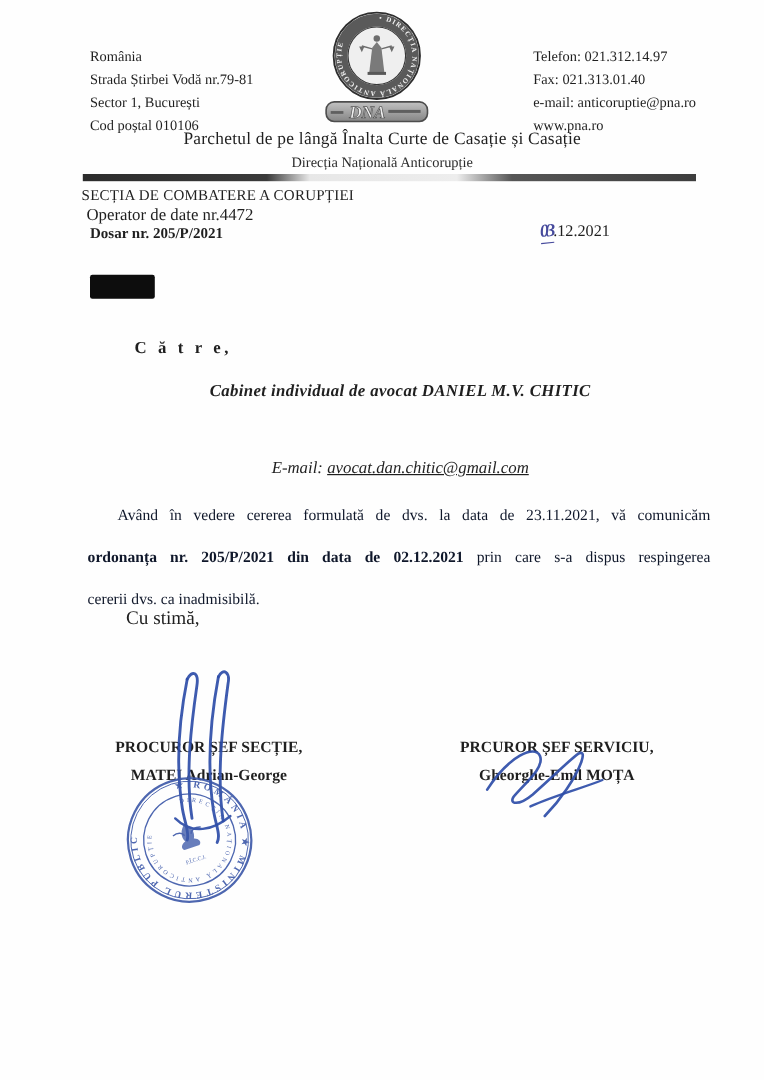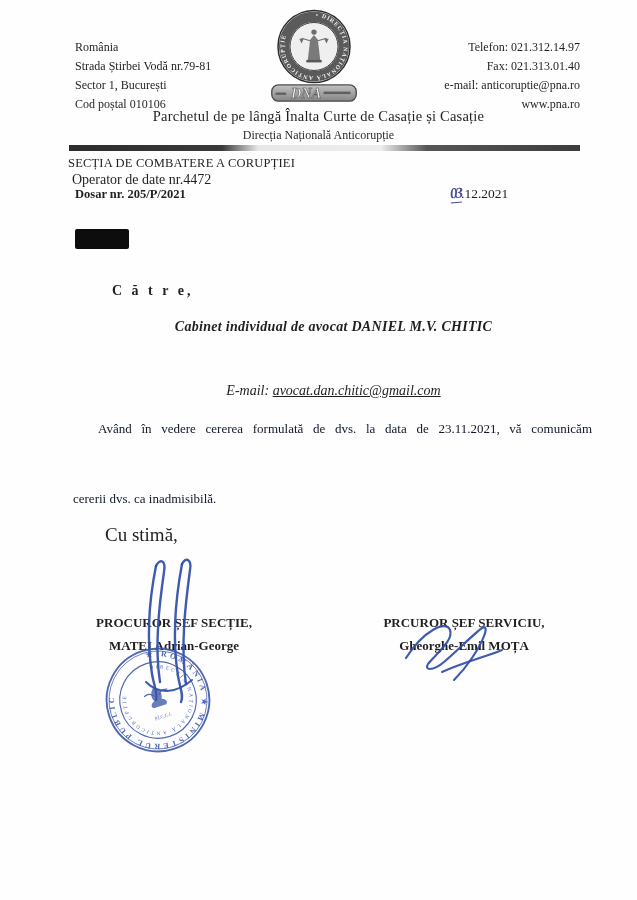--- a/index.html
+++ b/index.html
@@ -5,42 +5,42 @@
   html,body{margin:0;padding:0;background:#888;}
   .page{
     position:relative;width:637px;height:900px;background:#fefefe;
     margin:0 auto;overflow:hidden;
     font-family:"Liberation Serif","DejaVu Serif",serif;
     color:#1f1f1f;
   }
   .abs{position:absolute;}
   .small{font-size:12px;line-height:19px;}
   .addr{left:75px;top:38px;}
-  .contact{right:57px;top:38px;text-align:right;}
+  .contact{right:57px;top:38px;}
   .title{left:0;top:108px;width:100%;text-align:center;font-size:14.5px;letter-spacing:.2px;}
   .subtitle{left:0;top:128px;width:100%;text-align:center;font-size:12px;color:#2b2b2b;}
   .divider{left:69px;top:145px;width:511px;height:6px;
     background:linear-gradient(90deg,#2c2c2c 0%,#3a3a3a 30%,#e7e7e7 37%,#ededed 61%,#565656 70%,#3d3d3d 100%);}
   .sectia{left:68px;top:156px;font-size:12.5px;letter-spacing:.2px;}
   .operator{left:72px;top:172px;font-size:14px;}
   .dosar{left:75px;top:187px;font-size:12.5px;font-weight:bold;}
   .dateline{left:450px;top:185px;font-size:13.5px;}
   .hand-day{display:inline-block;font-style:italic;color:#464a9c;border-bottom:1.3px solid #464a9c;
     transform:rotate(-6deg);font-size:15px;font-weight:bold;letter-spacing:-2px;}
   .redaction{left:75px;top:229px;width:54px;height:20px;background:#0d0d0d;border-radius:2px;}
   .catre{left:112px;top:283px;font-size:14px;font-weight:bold;letter-spacing:3px;}
   .centerblock{left:75px;width:517px;text-align:center;}
   .cabinet{top:319px;font-size:14px;font-weight:bold;font-style:italic;letter-spacing:.3px;}
   .emailline{top:346px;font-size:14px;font-style:italic;margin-top:37px;}
   .u{text-decoration:underline;}
   .bodyline{left:73px;width:519px;font-size:13px;text-align:justify;text-align-last:justify;color:#0f172a;}
   .l1{top:421px;padding-left:25px;width:494px;}
   .l2{top:456px;}
   .l3{top:491px;text-align:right;text-align-last:left;}
-  .closing{left:105px;top:524px;font-size:19px;}
+  .closing{left:105px;top:507px;font-size:16px;}
   .sigblock{top:611px;text-align:center;font-weight:bold;font-size:13px;line-height:23px;font-family:Liberation Serif, serif;}
   .sigleft{left:62px;width:224px;}
   .sigright{left:354px;width:220px;}
   .pen{stroke:#2e4da8;fill:none;stroke-linecap:round;stroke-linejoin:round;opacity:.92;}
   .stampwrap{left:102px;top:644px;width:112px;height:112px;opacity:.9;}
 </style>
 </head>
 <body>
 
 <div class="page">
@@ -101,20 +101,21 @@
   <div class="abs dosar">Dosar nr. 205/P/2021</div>
   <div class="abs dateline"><span class="hand-day">03</span><span>.12.2021</span></div>
 
   <div class="abs redaction"></div>
 
   <div class="abs catre">C ă t r e,</div>
   <div class="abs centerblock cabinet">Cabinet individual de avocat DANIEL M.V. CHITIC</div>
   <div class="abs centerblock emailline"><span>E-mail: </span><span class="u">avocat.dan.chitic@gmail.com</span></div>
 
   <div class="abs bodyline l1">Având în vedere cererea formulată de dvs. la data de 23.11.2021, vă comunicăm</div>
+  <div class="abs bodyline l2"><b>ordonanța nr. 205/P/2021 din data de 02.12.2021</b><span> prin care s-a dispus  respingerea</span></div>
   <div class="abs bodyline l3">cererii dvs. ca inadmisibilă.</div>
   <div class="abs closing">Cu stimă,</div>
 
   <div class="abs sigblock sigleft">
     <div>PROCUROR ȘEF SECȚIE,</div>
     <div>MATEI Adrian-George</div>
   </div>
   <div class="abs sigblock sigright">
     <div>PRCUROR ȘEF SERVICIU,</div>
     <div>Gheorghe-Emil MOȚA</div>

